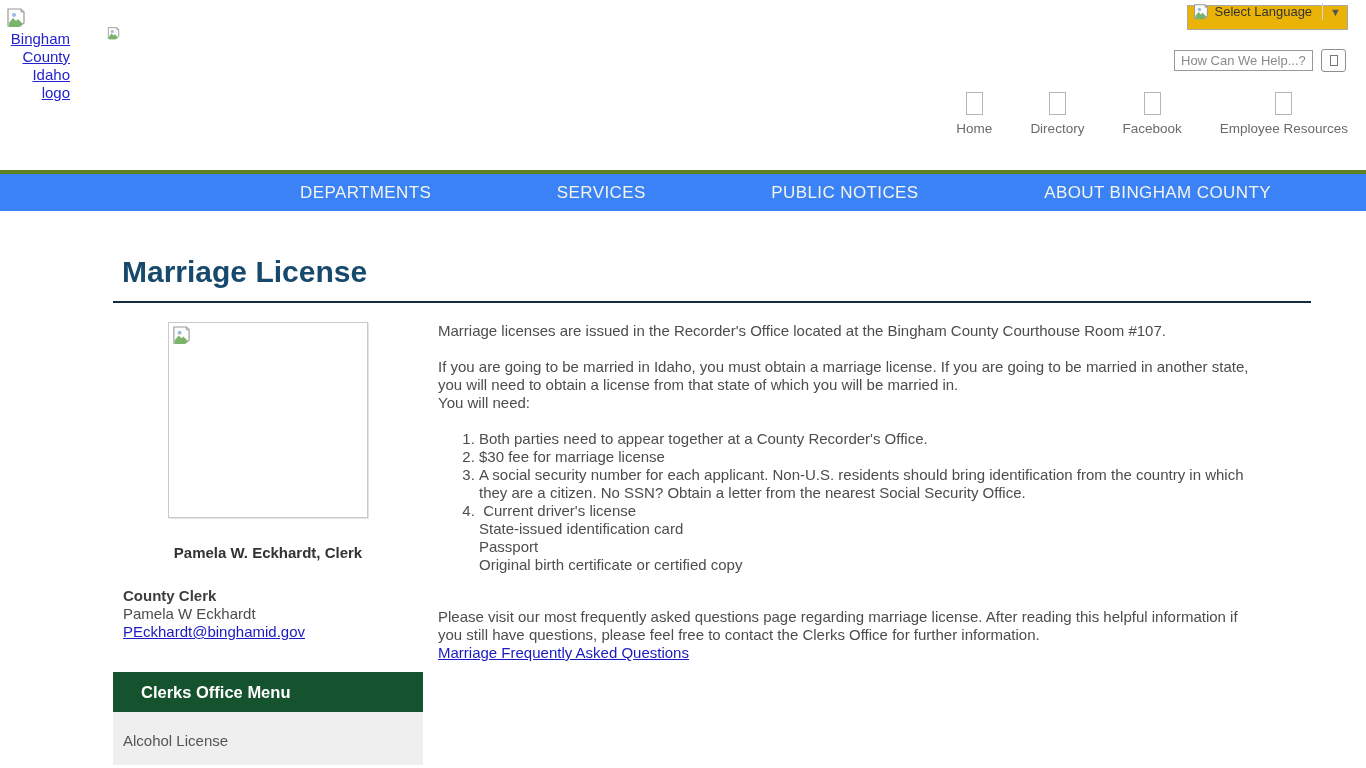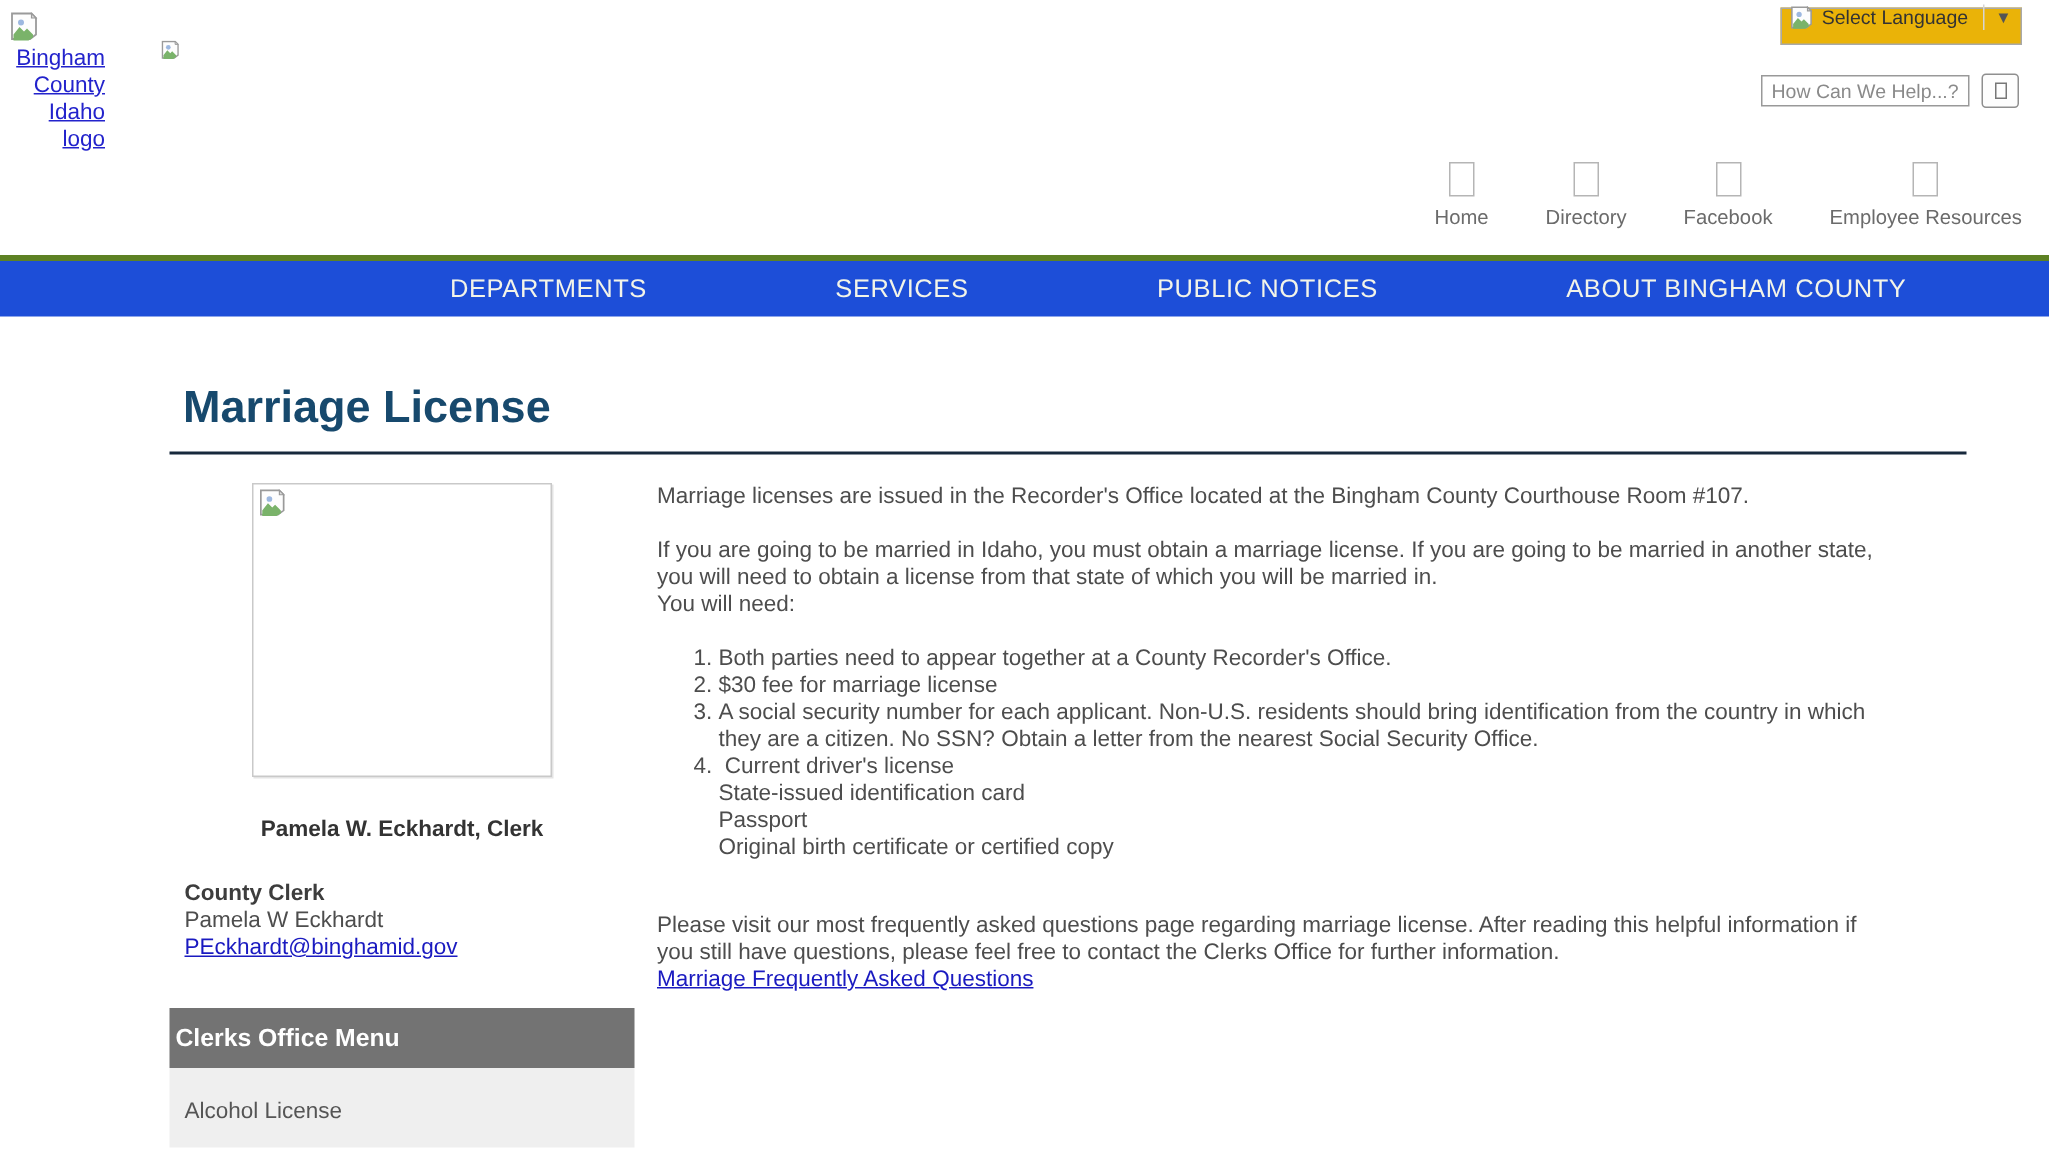--- a/index.html
+++ b/index.html
@@ -26,29 +26,29 @@
 
   .search-wrap { position:absolute; right:20px; top:49px; display:flex; align-items:center; }
   .search-input { width:139px; height:21px; border:1px solid #999; padding:0 6px;
     font-size:13px; color:#444; font-family:"Liberation Sans", sans-serif; }
   .search-input::placeholder { color:#8a8a8a; }
   .search-btn { width:25px; height:23px; margin-left:8px; border:1px solid #8f8f8f;
     border-radius:3px; background:#fdfdfd; display:flex; align-items:center;
     justify-content:center; cursor:pointer; }
   .search-btn .glyph-box { display:block; width:8px; height:11px; border:1px solid #777; }
 
-  .quicklinks { position:absolute; right:18px; top:108px; display:flex; align-items:flex-end; }
+  .quicklinks { position:absolute; right:18px; top:92px; display:flex; align-items:flex-end; }
   .quicklink { display:flex; flex-direction:column; align-items:center; margin-left:38px;
     cursor:pointer; }
   .quicklink .ql-box { width:17px; height:23px; border:1px solid #b5b5b5; background:#fff;
     margin-bottom:6px; }
   .quicklink .ql-label { font-size:13.5px; color:#6b6b6b; white-space:nowrap; }
 
   
-  .navbar { width:100%; height:41px; background:#1d4ed8; border-top:4px solid #5d8123;
+  .navbar { width:100%; height:41px; background:#3b82f6; border-top:4px solid #5d8123;
     box-shadow:0 -5px 0 #f2f4dd; display:flex; align-items:center;
     padding-left:300px; padding-right:95px; justify-content:space-between; }
   .nav-item { color:#f3f4e8; font-size:17px; letter-spacing:0.4px; cursor:pointer;
     white-space:nowrap; }
 
   
   .page { padding:0 55px 0 113px; }
   .page-title { margin-top:44px; margin-left:9px; font-size:30px; font-weight:bold;
     color:#17496d; }
   .title-rule { border:none; border-top:2px solid #17293c; margin-top:12px; }
@@ -60,23 +60,23 @@
   
   .photo-frame { width:200px; height:196px; margin-left:55px; border:1px solid #c9c9c9;
     background:#fff; box-shadow:1px 1px 0 #e4e4e4; padding:3px; }
   .photo-caption { width:210px; margin:26px 0 0 50px; text-align:center; font-size:15px;
     font-weight:bold; color:#333; }
   .contact { margin:26px 0 0 10px; font-size:15px; line-height:18px; color:#4d4d4d; }
   .contact .contact-title { font-weight:bold; color:#3d3d3d; }
   .contact a { color:#1a1ac0; text-decoration:underline; cursor:pointer; }
 
   .office-menu { margin-top:31px; width:310px; }
-  .office-menu .menu-header { height:40px; background:#737373; color:#fff;
+  .office-menu .menu-header { height:40px; background:#14532d; color:#fff;
     font-size:16.5px; font-weight:bold; display:flex; align-items:center;
-    padding-left:4px; }
+    padding-left:28px; }
   .office-menu .menu-list { background:#efefef; padding:16px 0 10px 0; }
   .office-menu .menu-item { padding:4px 10px 6px 10px; font-size:15px; color:#555;
     cursor:pointer; }
 
   
   .right-col { font-size:15px; line-height:18px; color:#4d4d4d; }
   .para { margin-bottom:18px; }
   .para div { min-height:18px; white-space:pre-wrap; }
   .need-list { margin:16px 0 0 23px; padding-left:18px; }
   .need-list li { margin:0; }

